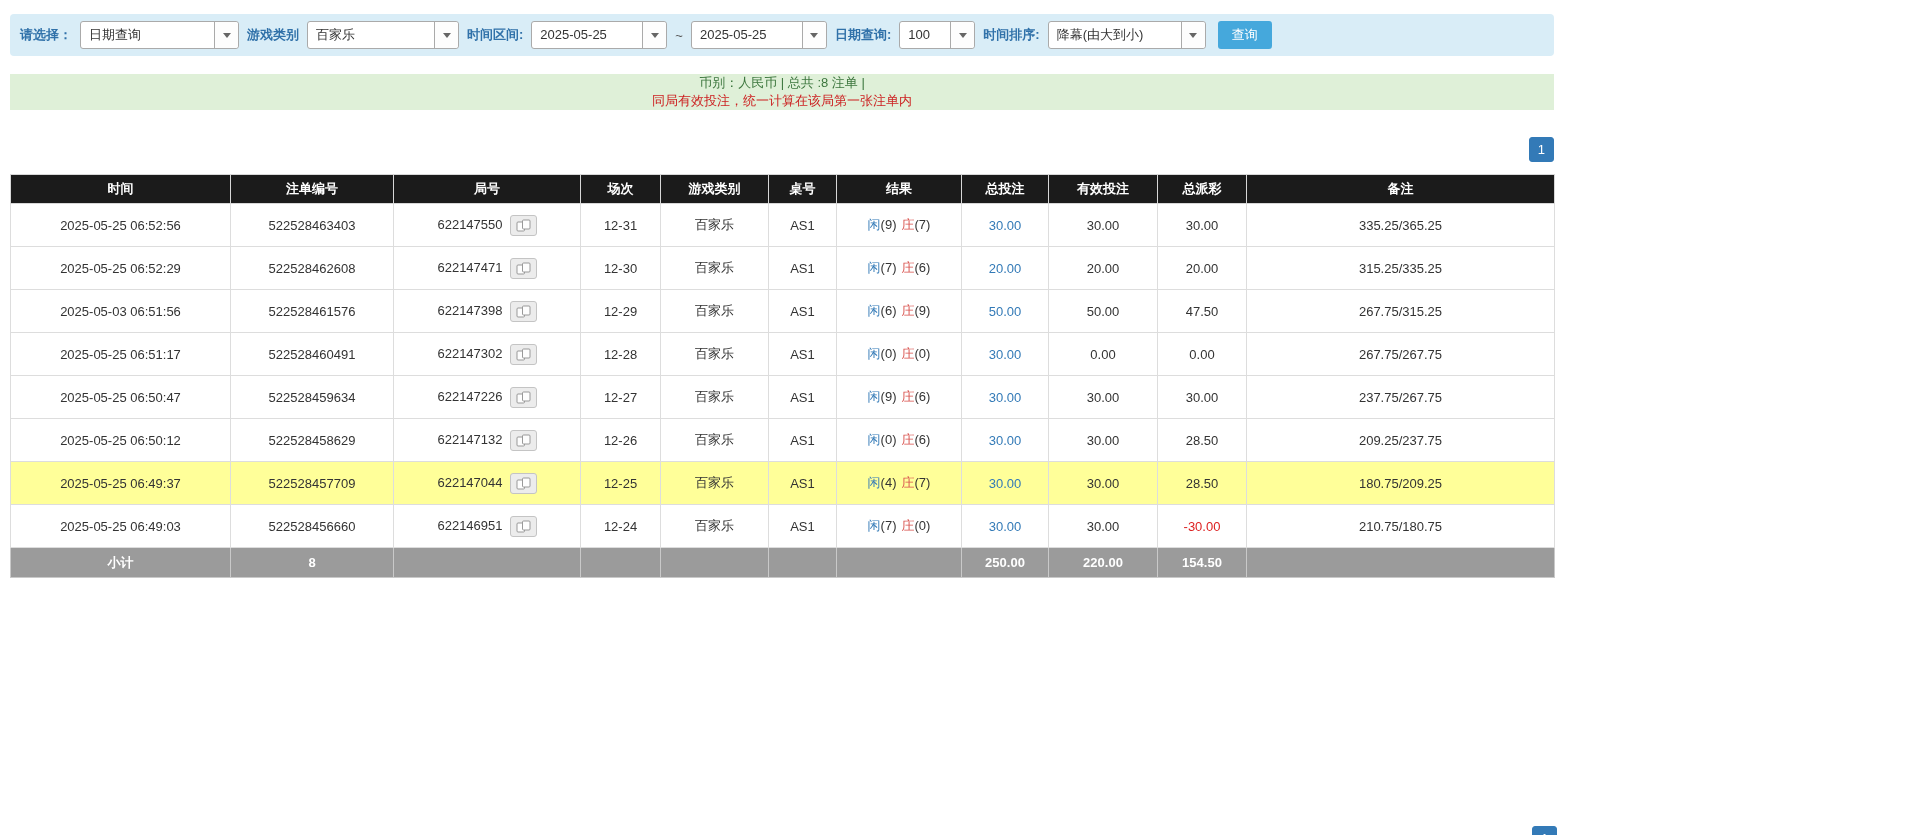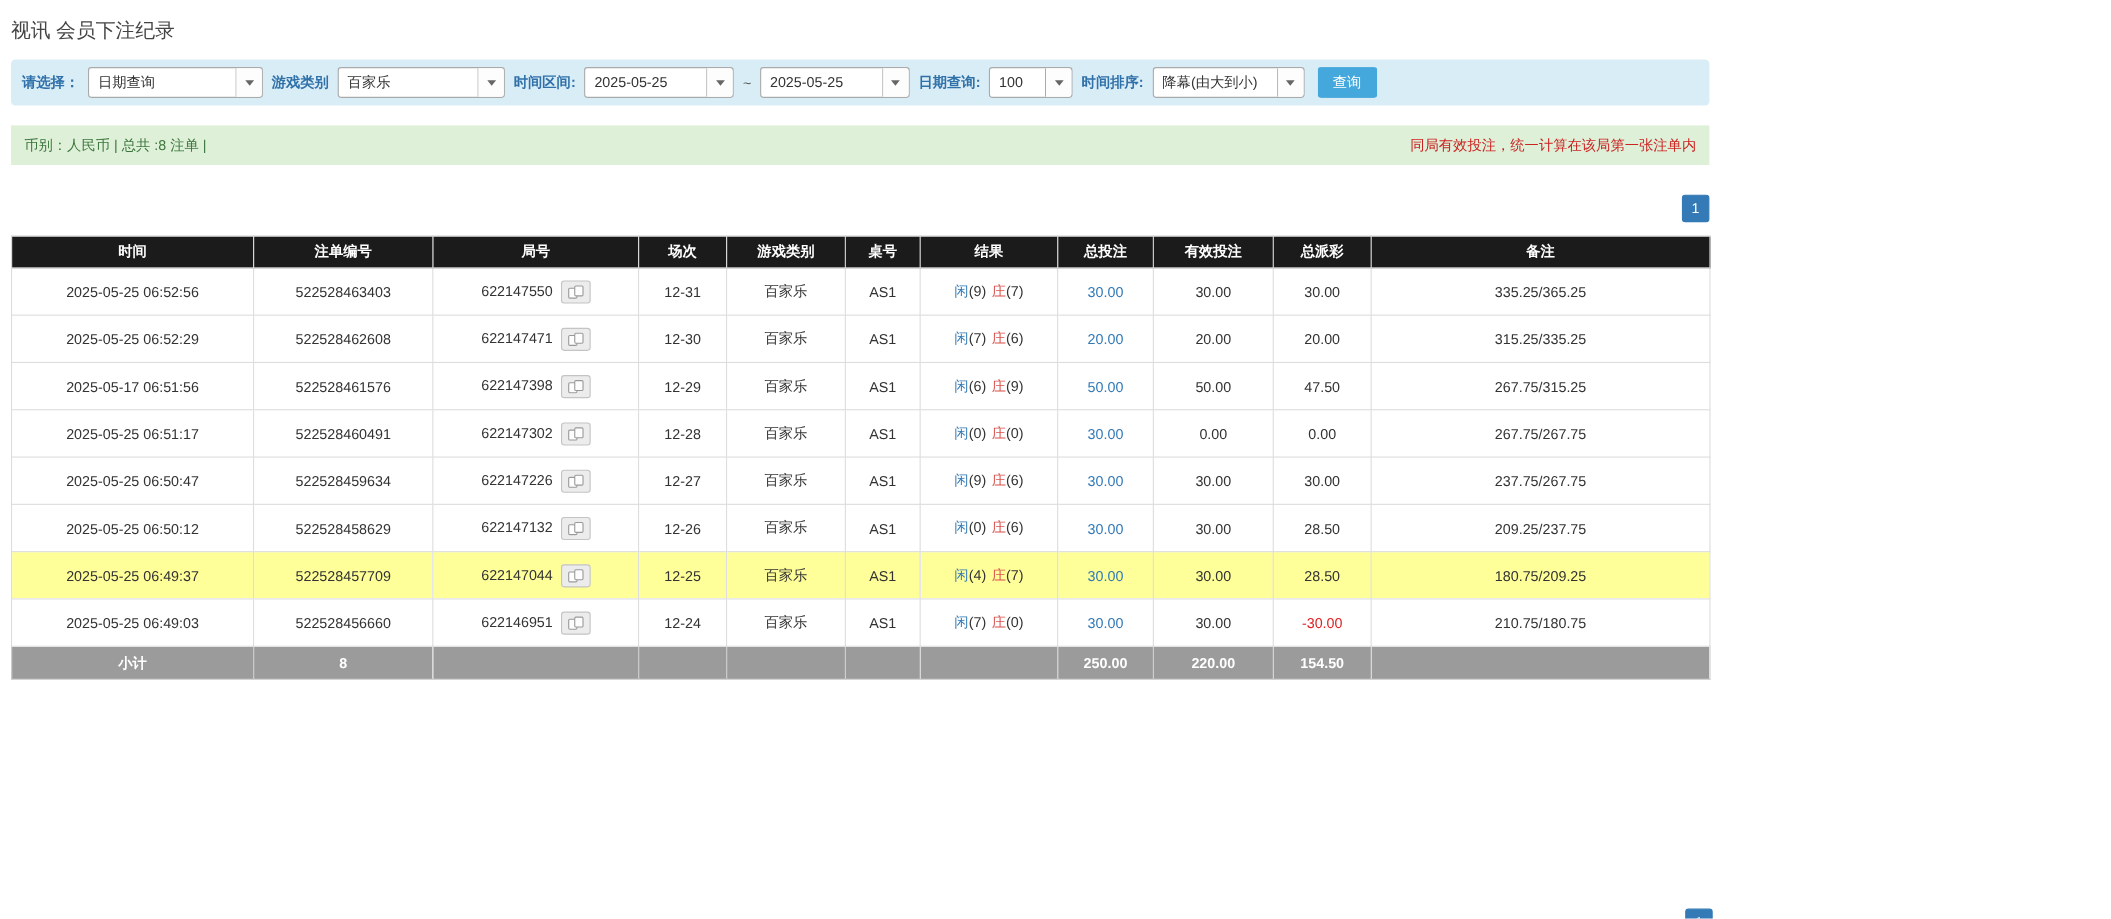--- a/index.html
+++ b/index.html
@@ -30,21 +30,21 @@
   .caret { width: 0; height: 0; border-left: 4px solid transparent; border-right: 4px solid transparent; border-top: 5px solid #666; }
   .search-btn {
     height: 28px; padding: 0 13px; margin-left: 4px;
     background: var(--button_blue, #45a8dc); border: 1px solid transparent; border-radius: 3px;
     color: #fff; font-size: 13px; cursor: pointer; font-family: inherit;
   }
 
   
   .info-bar {
     display: flex; justify-content: space-between; align-items: center;
-    background: var(--info_bg, #dff0d8); height: 36px; margin-top: 18px; padding: 0 12px; font-size: 13px;
+    background: var(--info_bg, #dff0d8); height: 36px; margin-top: 18px; padding: 0 12px; font-size: 13px; flex-direction: column;
   }
   .info-left { color: var(--info_text, #3c763d); }
   .info-right { color: var(--warning_text, #cc2222); }
 
   
   .pager { text-align: right; margin-top: 27px; }
   .page-btn {
     display: inline-block; min-width: 22px; padding: 4px 8px;
     background: var(--pagination_blue, #337ab7); border: 1px solid var(--pagination_blue, #337ab7);
     border-radius: 3px; color: #fff; font-size: 13px; text-align: center; cursor: pointer;
@@ -69,21 +69,20 @@
     margin-left: 7px; width: 27px; height: 21px; padding: 1px 0 0 0;
     background: #ececec; border: 1px solid #c4c4c4; border-radius: 3px;
     cursor: pointer; vertical-align: middle; line-height: 0;
   }
 </style>
 </head>
 <body>
 
 <div class="container">
 
-  <h1 class="page-title">视讯 会员下注纪录</h1>
 
   <div class="filter-bar">
     <span class="flabel">请选择：</span>
     <div class="combo" style="width:159px">
       <span class="combo-val">日期查询</span>
       <span class="combo-btn">
           <i class="caret"></i>
         </span>
     </div>
 
@@ -112,21 +111,21 @@
 
     <span class="flabel">日期查询:</span>
     <div class="combo" style="width:76px">
       <span class="combo-val">100</span>
       <span class="combo-btn">
           <i class="caret"></i>
         </span>
     </div>
 
     <span class="flabel">时间排序:</span>
-    <div class="combo" style="width:138px">
+    <div class="combo" style="width:158px">
       <span class="combo-val">降幕(由大到小)</span>
       <span class="combo-btn">
           <i class="caret"></i>
         </span>
     </div>
 
     <button class="search-btn">查询</button>
   </div>
 
   <div class="info-bar">
@@ -194,21 +193,21 @@
           <td>12-30</td>
           <td>百家乐</td>
           <td>AS1</td>
           <td><span class="p-label">闲</span><span class="score-gap">(7)</span><span class="b-label">庄</span><span>(6)</span></td>
           <td><a class="bet-link">20.00</a></td>
           <td>20.00</td>
           <td>20.00</td>
           <td>315.25/335.25</td>
         </tr>
         <tr>
-          <td>2025-05-17 06:51:56</td>
+          <td>2025-05-03 06:51:56</td>
           <td>522528461576</td>
           <td><span>622147398</span><button class="card-btn"><svg width="15" height="13" viewBox="0 0 15 13">
                 <rect x="1" y="3" width="7.5" height="9" rx="1" fill="#fdfdfd" stroke="#999"></rect>
                 <rect x="6.5" y="1" width="7.5" height="9" rx="1" fill="#fdfdfd" stroke="#999"></rect>
               </svg></button></td>
           <td>12-29</td>
           <td>百家乐</td>
           <td>AS1</td>
           <td><span class="p-label">闲</span><span class="score-gap">(6)</span><span class="b-label">庄</span><span>(9)</span></td>
           <td><a class="bet-link">50.00</a></td>

